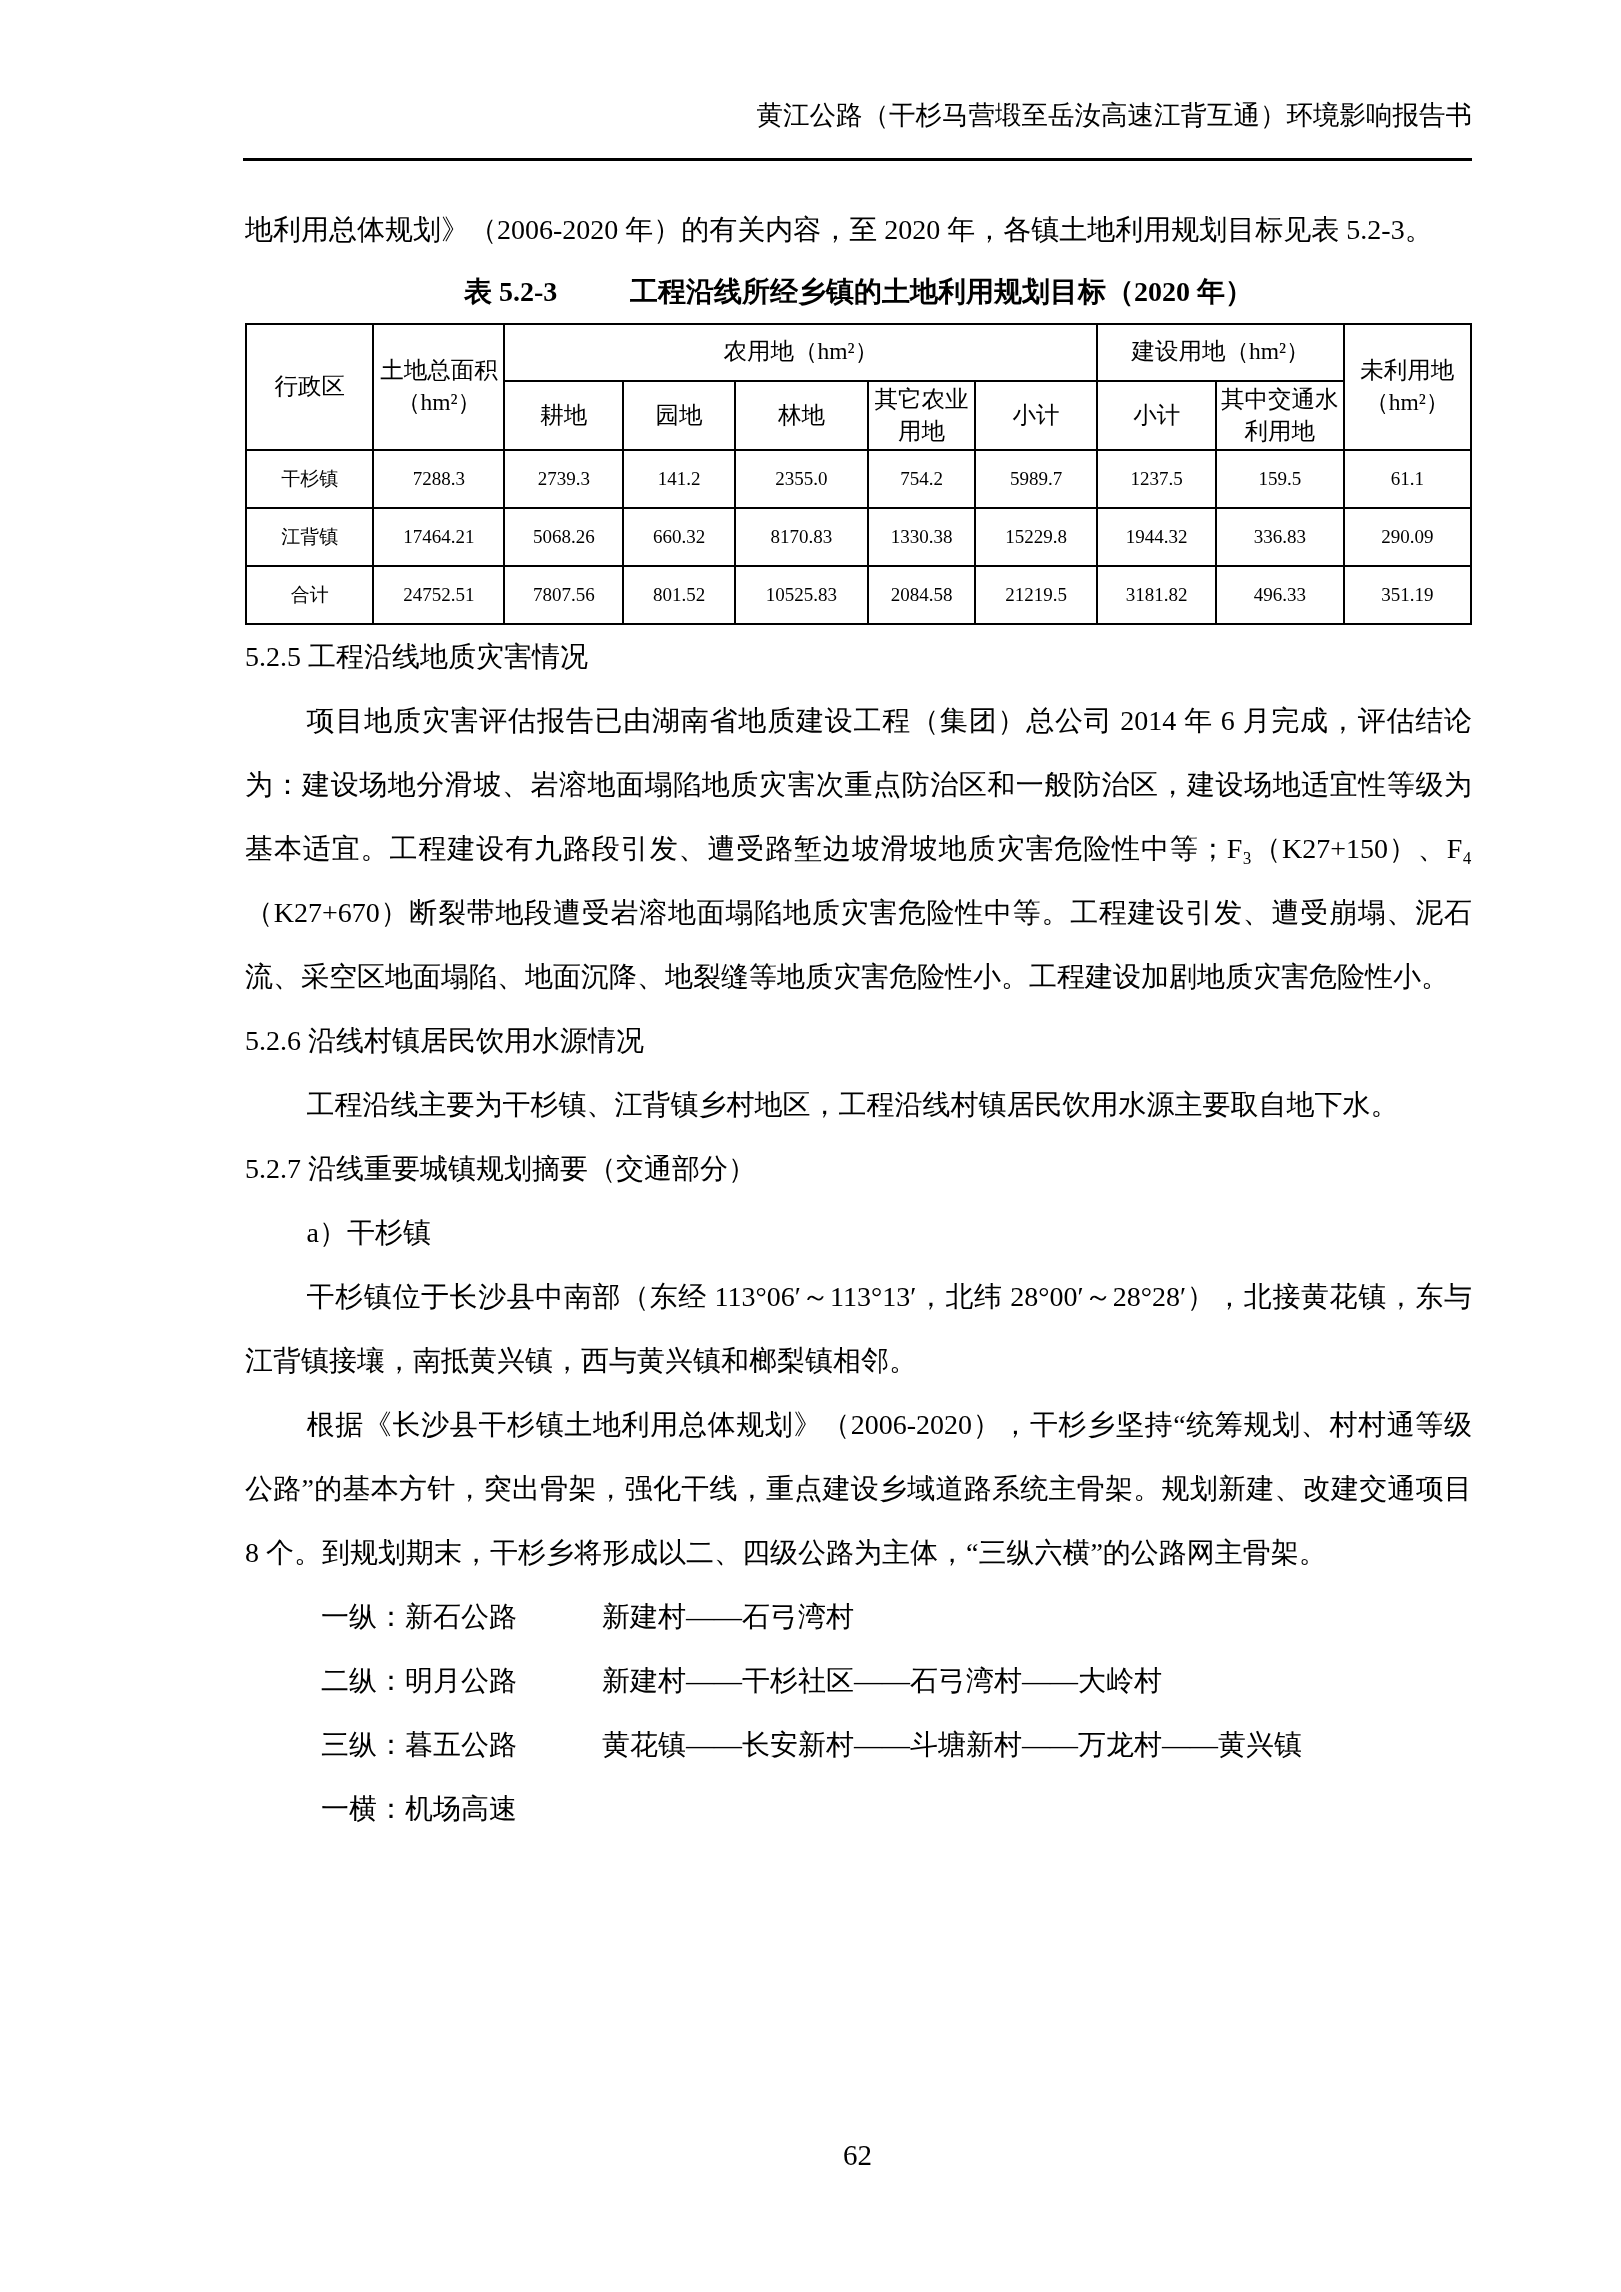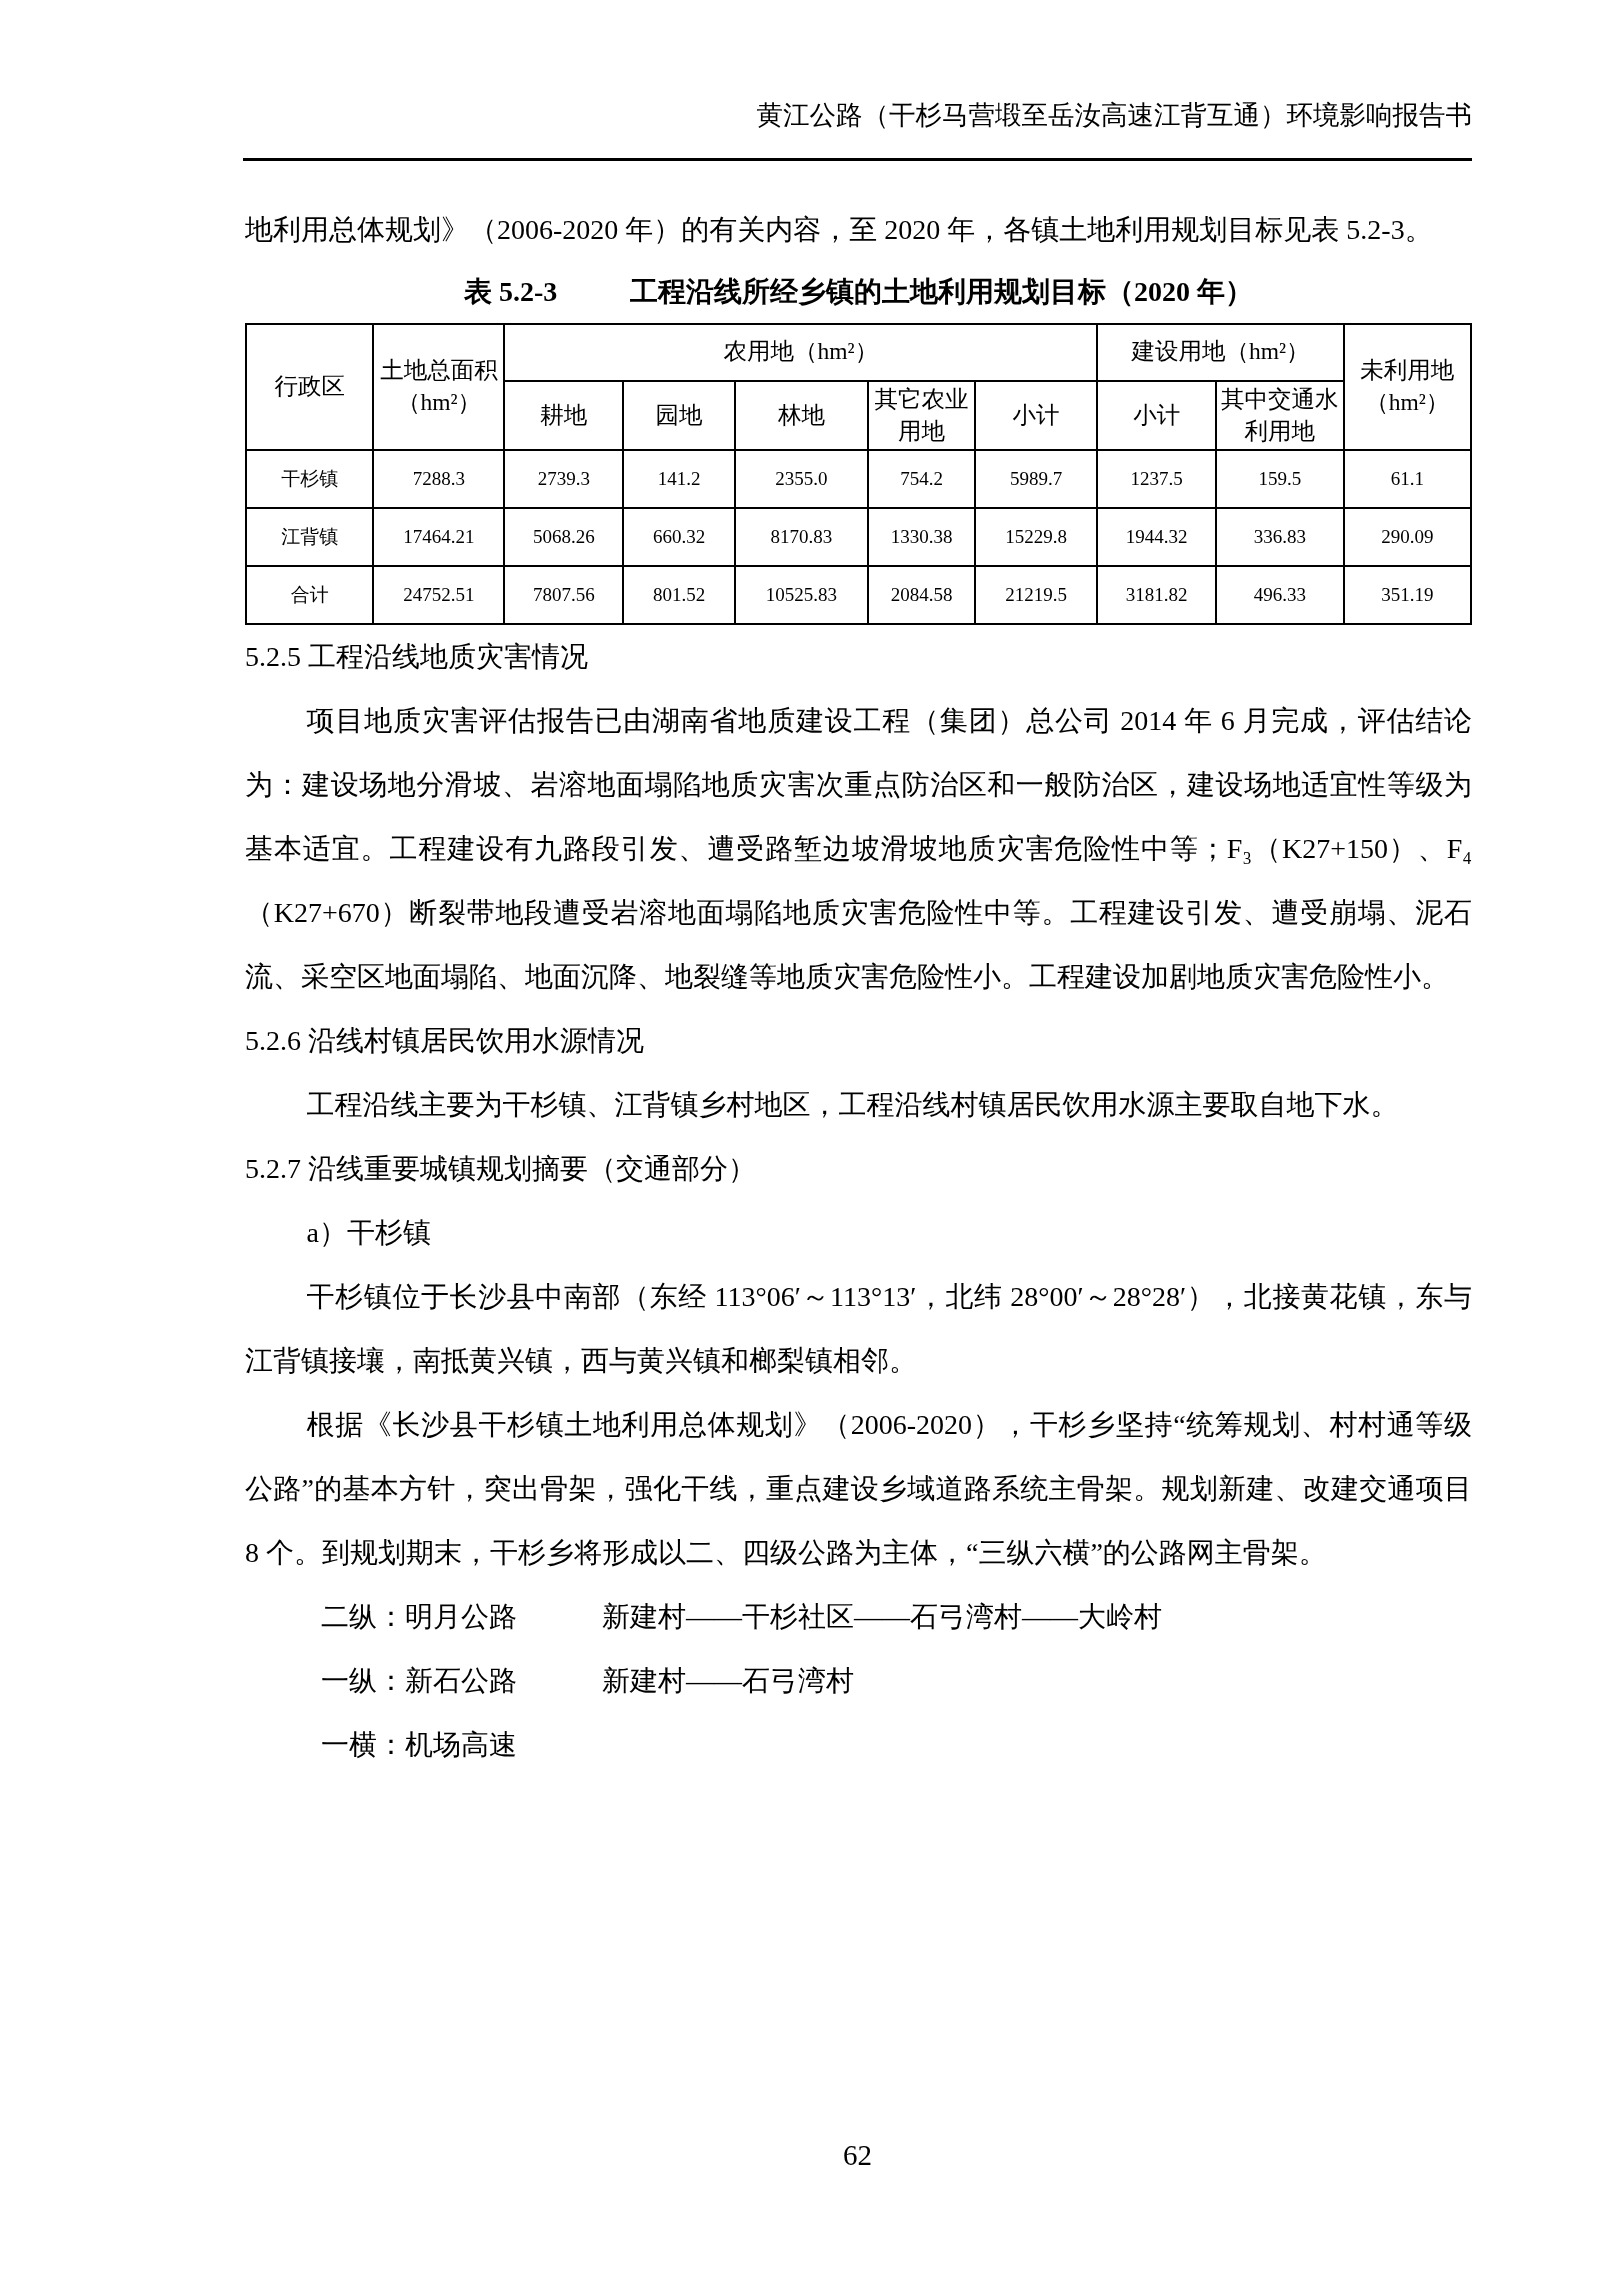--- a/index.html
+++ b/index.html
@@ -170,24 +170,27 @@
 
     <p class="section-heading">5.2.6 沿线村镇居民饮用水源情况</p>
     <p class="para indent">工程沿线主要为干杉镇、江背镇乡村地区，工程沿线村镇居民饮用水源主要取自地下水。</p>
 
     <p class="section-heading">5.2.7 沿线重要城镇规划摘要（交通部分）</p>
     <p class="para indent">a）干杉镇</p>
     <p class="para indent">干杉镇位于长沙县中南部（东经 113°06′～113°13′，北纬 28°00′～28°28′），北接黄花镇，东与江背镇接壤，南抵黄兴镇，西与黄兴镇和榔梨镇相邻。</p>
     <p class="para indent">根据《长沙县干杉镇土地利用总体规划》（2006-2020），干杉乡坚持“统筹规划、村村通等级公路”的基本方针，突出骨架，强化干线，重点建设乡域道路系统主骨架。规划新建、改建交通项目 8 个。到规划期末，干杉乡将形成以二、四级公路为主体，“三纵六横”的公路网主骨架。</p>
 
     <div class="road-line">
+      <span class="road-label">一纵：新石公路</span><span>新建村——石弓湾村</span>
+    </div>
+    <div class="road-line">
       <span class="road-label">二纵：明月公路</span><span>新建村——干杉社区——石弓湾村——大岭村</span>
     </div>
     <div class="road-line">
-      <span class="road-label">一纵：新石公路</span><span>新建村——石弓湾村</span>
+      <span class="road-label">三纵：暮五公路</span><span>黄花镇——长安新村——斗塘新村——万龙村——黄兴镇</span>
     </div>
     <div class="road-line">
       <span class="road-label">一横：机场高速</span><span></span>
     </div>
 
   </div>
 
   <div class="page-footer">62</div>
 
 </div>

